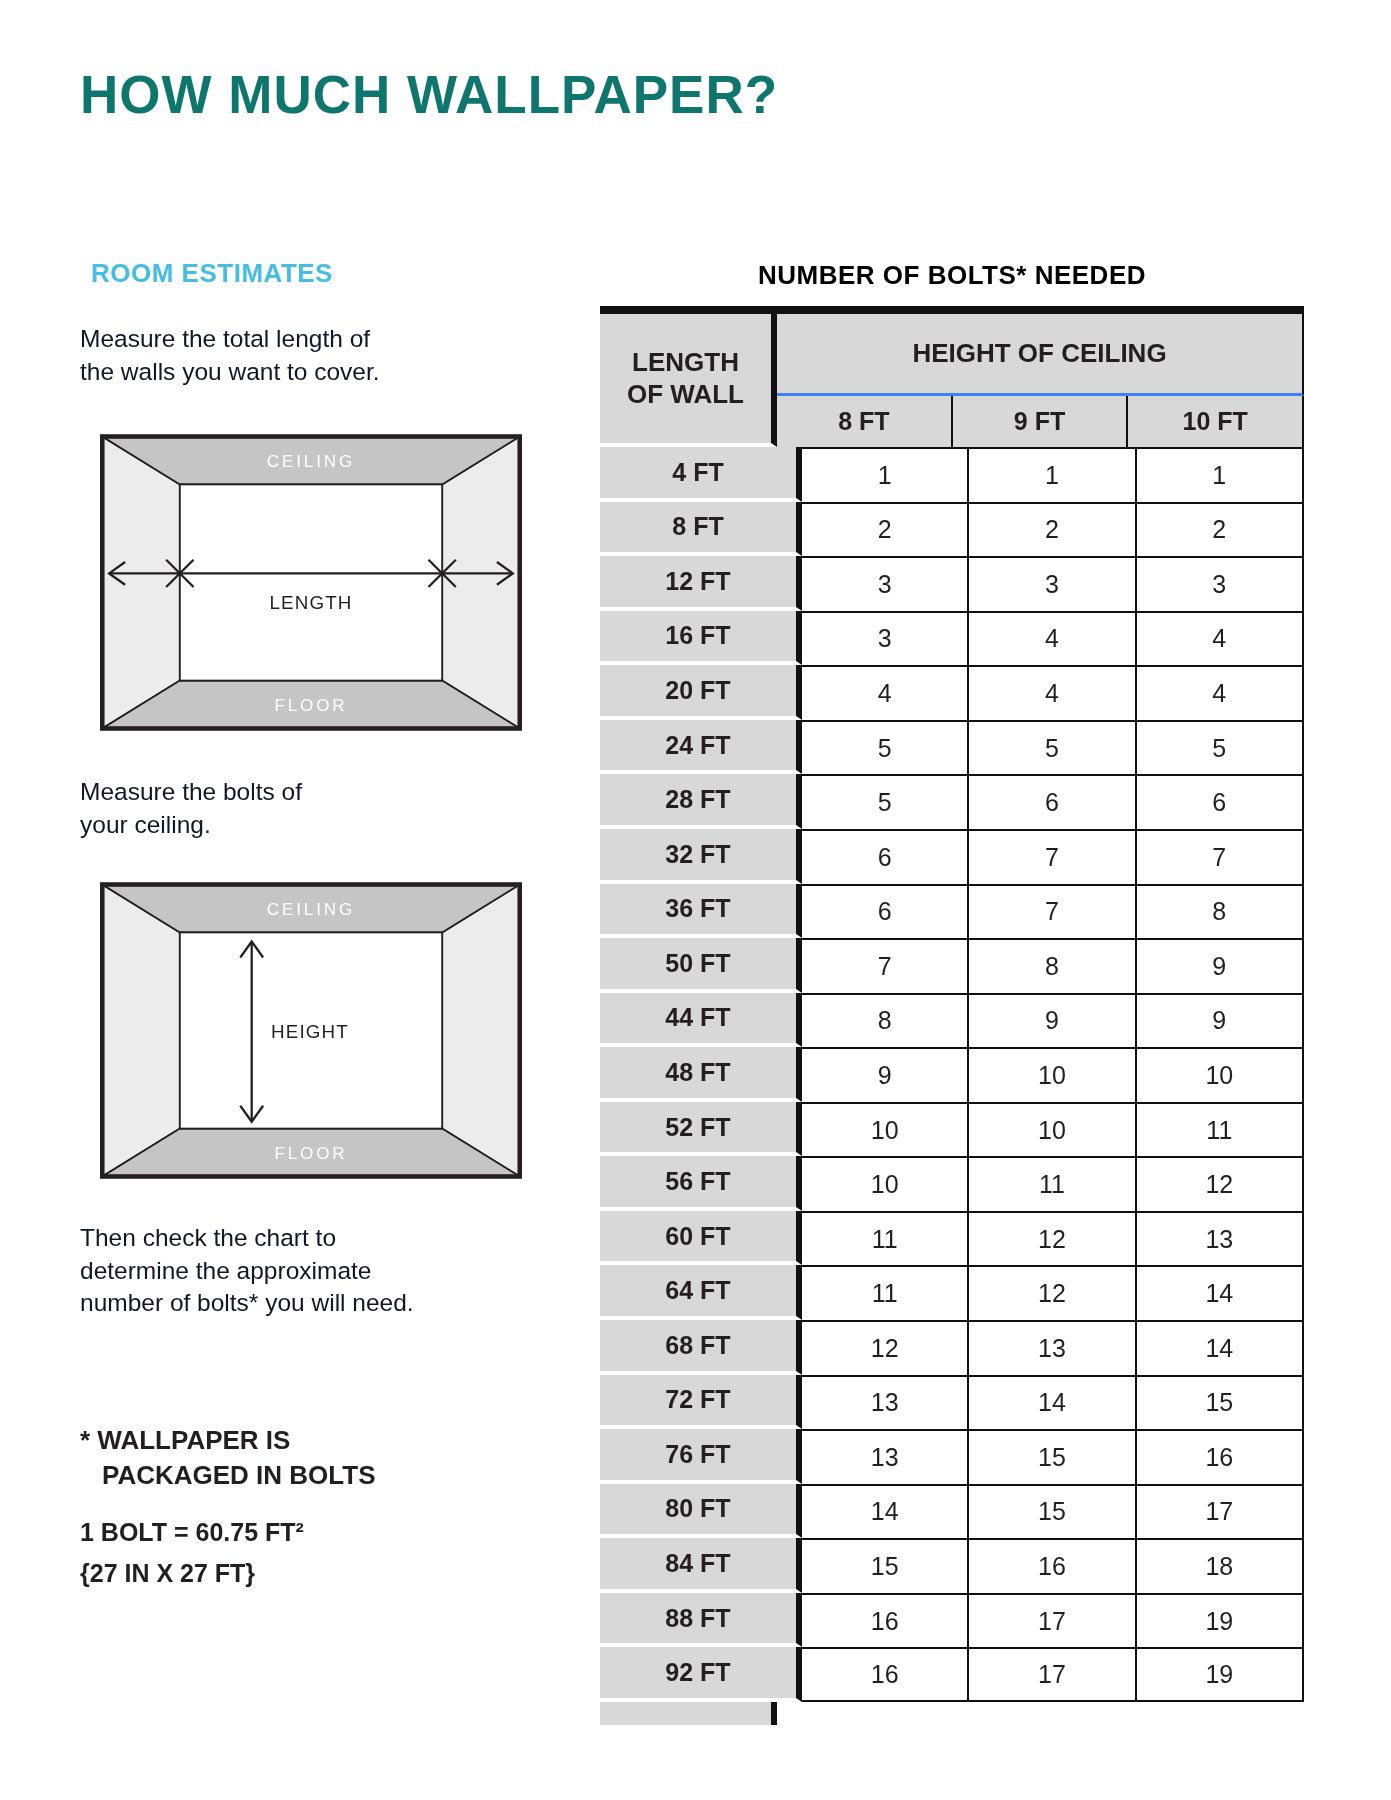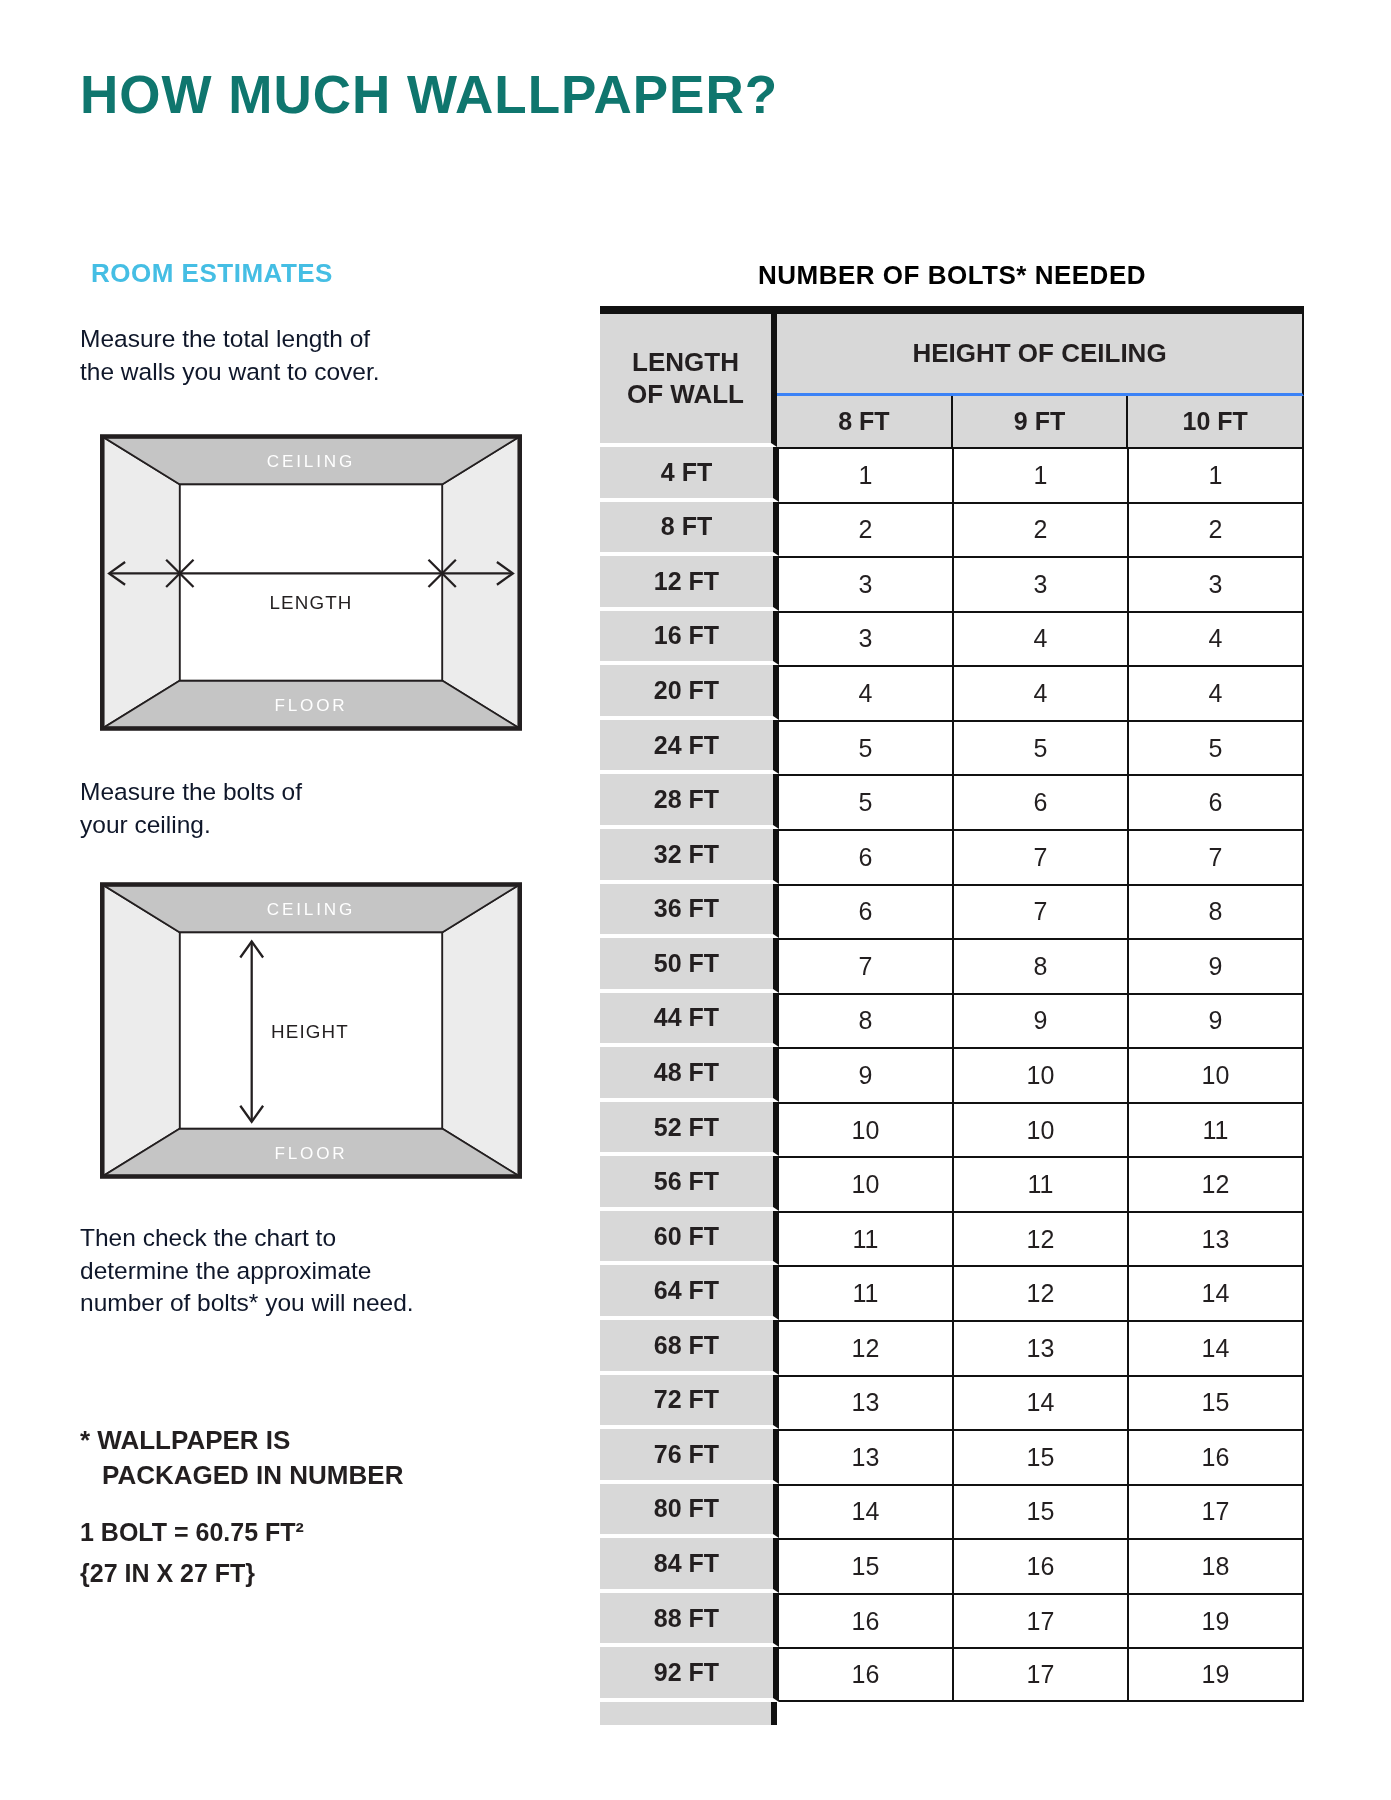--- a/index.html
+++ b/index.html
@@ -45,21 +45,21 @@
     display:flex; align-items:center; justify-content:center; font-weight:bold; font-size:26px;
   }
   .sub-headers { flex:1; display:flex; }
   .sub-header {
     flex:1; background:#d8d8d8; border-right:2px solid #111;
     display:flex; align-items:center; justify-content:center; font-weight:bold; font-size:25px;
   }
 
   .trow { display:flex; height:54.57px; }
   .len-cell {
-    width:179px; background:#d8d8d8; border-right:6px solid #111; border-bottom:4px solid #fff;
+    width:202px; background:#d8d8d8; border-right:6px solid #111; border-bottom:4px solid #fff;
     display:flex; align-items:center; justify-content:center; font-weight:bold; font-size:25px;
   }
   .val-cell {
     flex:1; background:#fff; border-top:2px solid #111; border-right:2px solid #111;
     display:flex; align-items:center; justify-content:center; font-size:25px;
   }
   .trow:last-child .val-cell { border-bottom:2px solid #111; }
 
   .footer-strip { width:177px; height:23px; background:#d8d8d8; border-right:6px solid #111; }
 </style>
@@ -123,21 +123,21 @@
       <text class="dim-label start" x="150" y="137">HEIGHT</text>
     </svg>
   </div>
 
   <p class="body-text step3">Then check the chart to
 determine the approximate
 number of bolts* you will need.</p>
 
   <div class="footnote">
     <div>* WALLPAPER IS</div>
-    <div class="indent">PACKAGED IN NUMBER</div>
+    <div class="indent">PACKAGED IN BOLTS</div>
   </div>
 
   <div class="bolt-info">
     <div>1 BOLT = 60.75 FT²</div>
     <div>{27 IN X 27 FT}</div>
   </div>
 
   <h2 class="table-heading">NUMBER OF BOLTS* NEEDED</h2>
 
   <div class="bolt-table">

